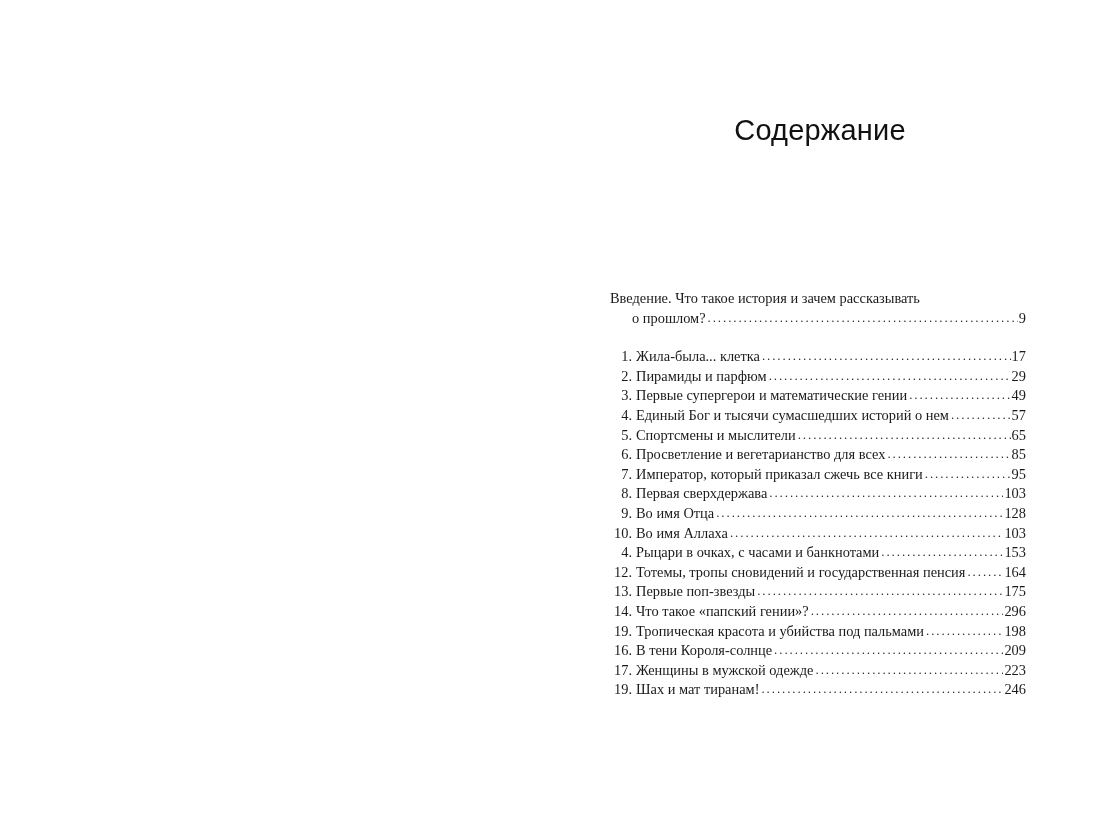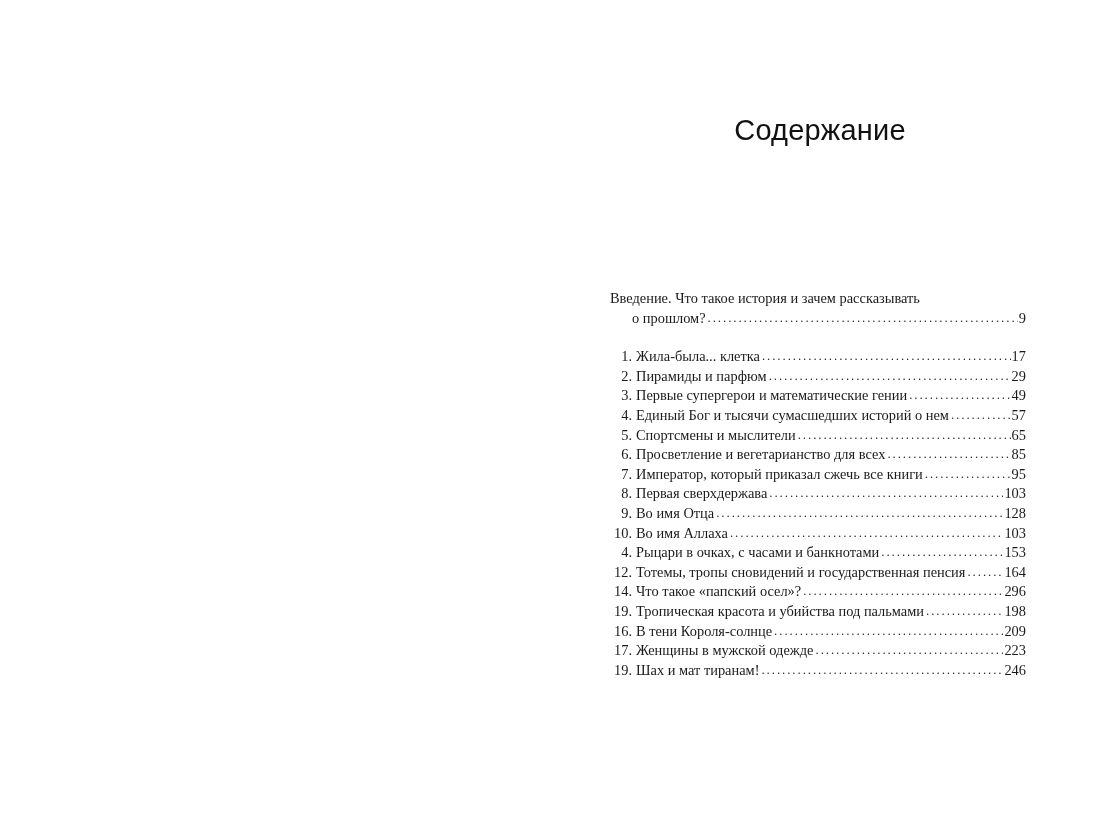--- a/index.html
+++ b/index.html
@@ -230,22 +230,30 @@
         <div class="toc-entry">
           <div class="entry-line first">
             <span class="num">12.</span>
             <span class="label">Тотемы, тропы сновидений и государственная пенсия</span>
             <span class="leader"></span>
             <span class="pageno">164</span>
           </div>
         </div>
         <div class="toc-entry">
           <div class="entry-line first">
+            <span class="num">13.</span>
+            <span class="label">Первые поп-звезды</span>
+            <span class="leader"></span>
+            <span class="pageno">175</span>
+          </div>
+        </div>
+        <div class="toc-entry">
+          <div class="entry-line first">
             <span class="num">14.</span>
-            <span class="label">Что такое «папский осел»?</span>
+            <span class="label">Что такое «папский гении»?</span>
             <span class="leader"></span>
             <span class="pageno">296</span>
           </div>
         </div>
         <div class="toc-entry">
           <div class="entry-line first">
             <span class="num">19.</span>
             <span class="label">Тропическая красота и убийства под пальмами</span>
             <span class="leader"></span>
             <span class="pageno">198</span>

